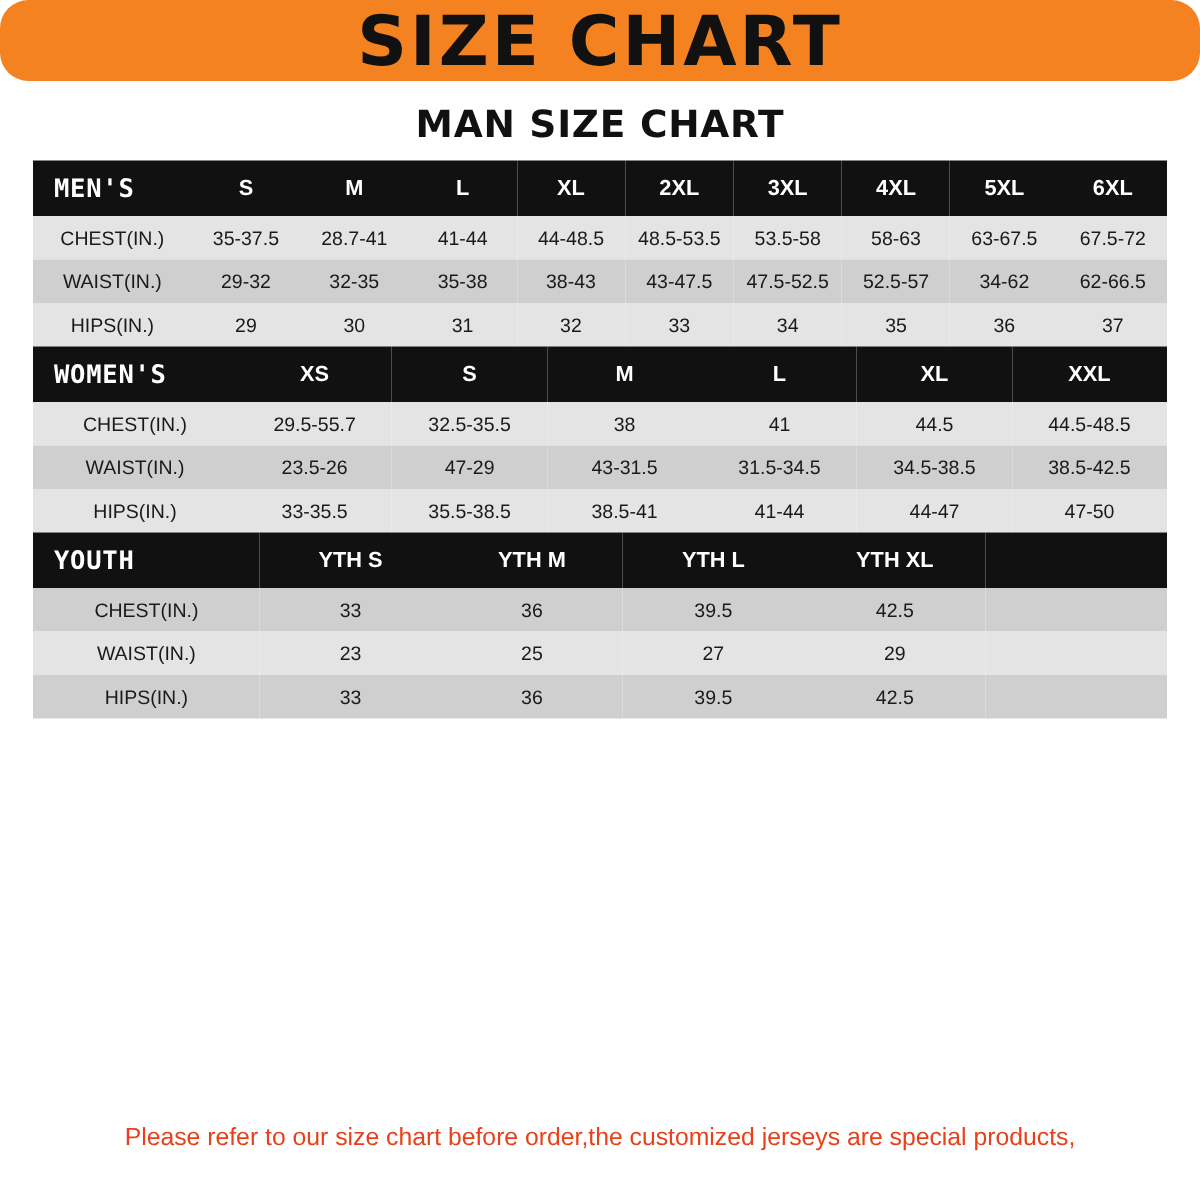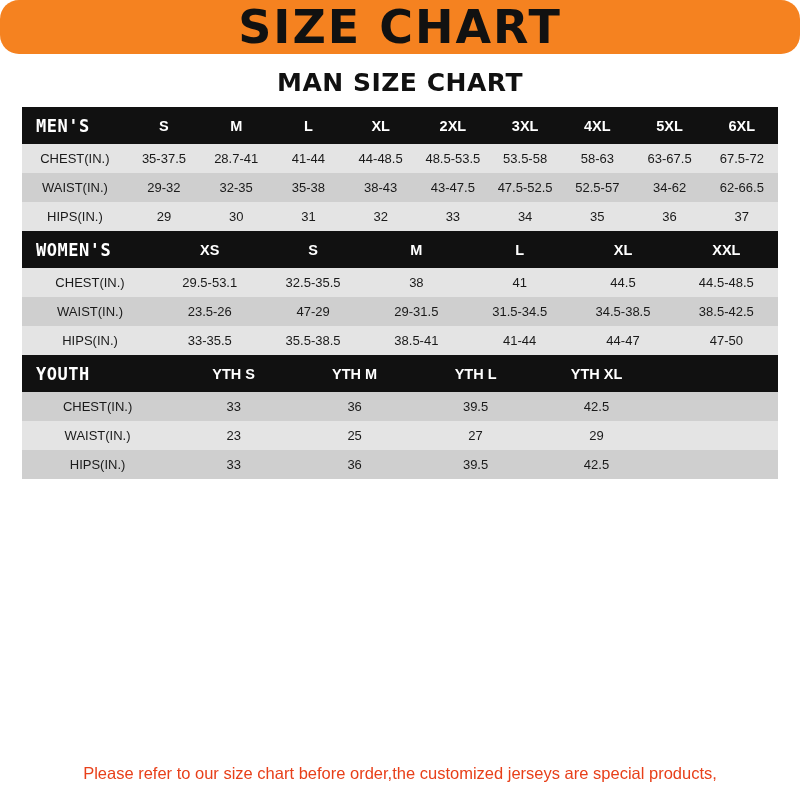--- a/index.html
+++ b/index.html
@@ -90,21 +90,21 @@
   td.rowlabel {
     font-family: "DejaVu Sans Mono", monospace;
     font-size: 12.5px;
     letter-spacing: 0px;
     text-align: center;
     color: #1a1a1a;
   }
   
   .footer {
     margin-top: auto;
-    padding: 10px 20px 14px 20px;
+    padding: 10px 20px 29px 20px;
     text-align: center;
   }
   .footer p {
     margin: 0;
     color: #e8401a;
     font-size: 16.5px;
     line-height: 1.5;
     font-family: "Liberation Sans", sans-serif;
   }
   .men-table td.rowlabel { width: 14%; }
@@ -183,32 +183,32 @@
           <td class="rowlabel">WOMEN'S</td>
           <td class="sizecol">XS</td>
           <td class="sizecol">S</td>
           <td class="sizecol">M</td>
           <td class="sizecol">L</td>
           <td class="sizecol">XL</td>
           <td class="sizecol">XXL</td>
         </tr>
         <tr class="row-light">
           <td class="rowlabel">CHEST(IN.)</td>
-          <td>29.5-53.1</td>
+          <td>29.5-55.7</td>
           <td>32.5-35.5</td>
           <td>38</td>
           <td>41</td>
           <td>44.5</td>
           <td>44.5-48.5</td>
         </tr>
         <tr class="row-dark">
           <td class="rowlabel">WAIST(IN.)</td>
           <td>23.5-26</td>
           <td>47-29</td>
-          <td>29-31.5</td>
+          <td>43-31.5</td>
           <td>31.5-34.5</td>
           <td>34.5-38.5</td>
           <td>38.5-42.5</td>
         </tr>
         <tr class="row-light">
           <td class="rowlabel">HIPS(IN.)</td>
           <td>33-35.5</td>
           <td>35.5-38.5</td>
           <td>38.5-41</td>
           <td>41-44</td>

